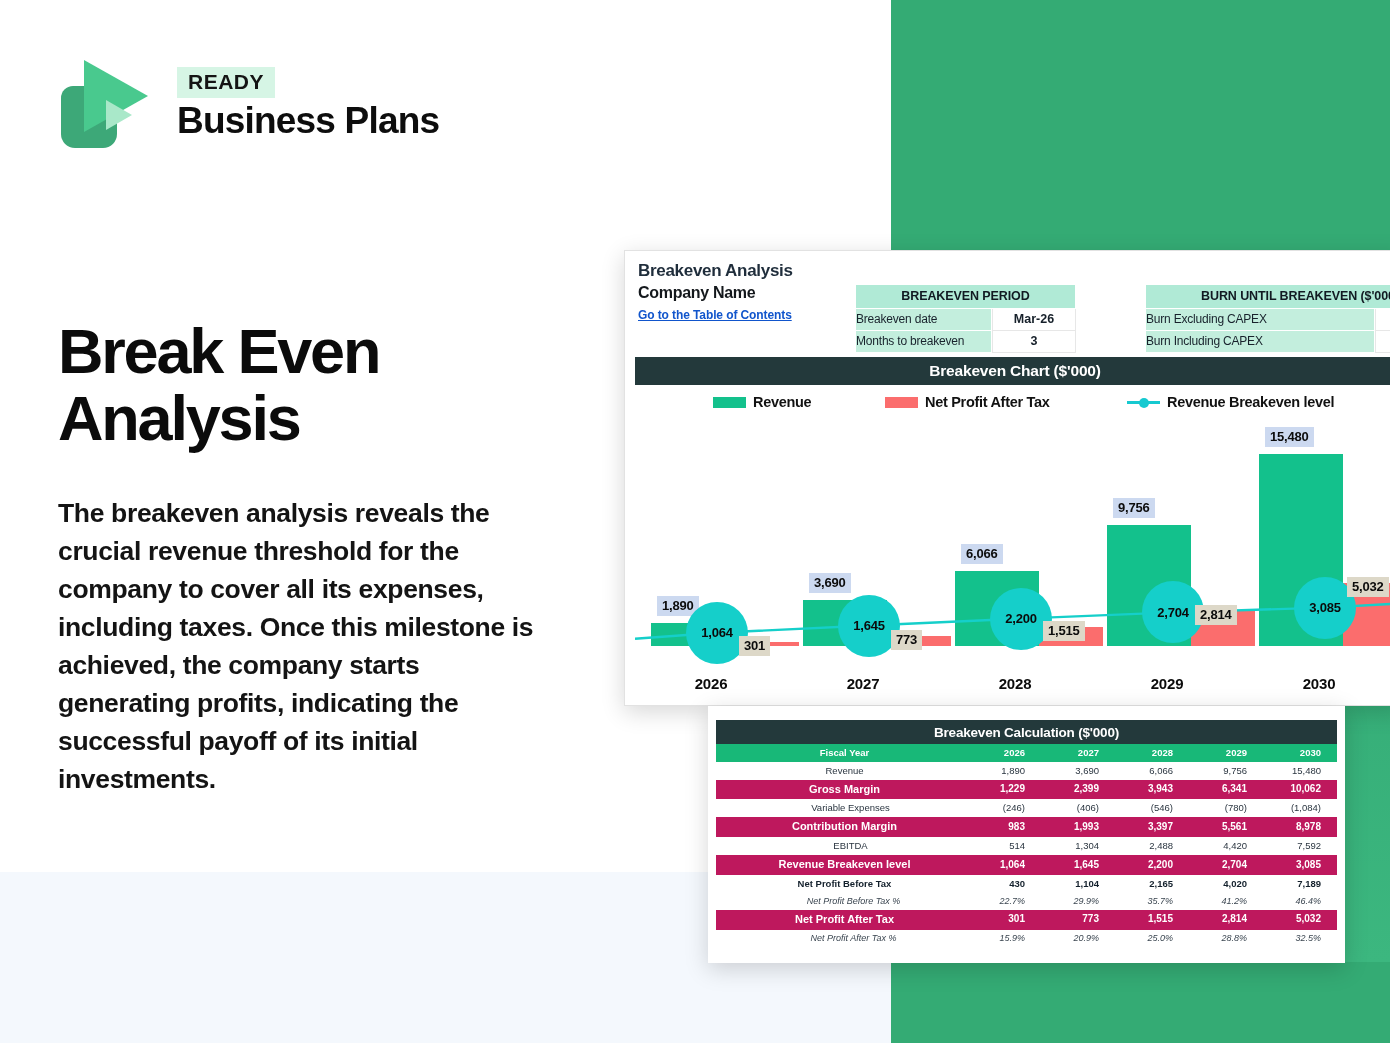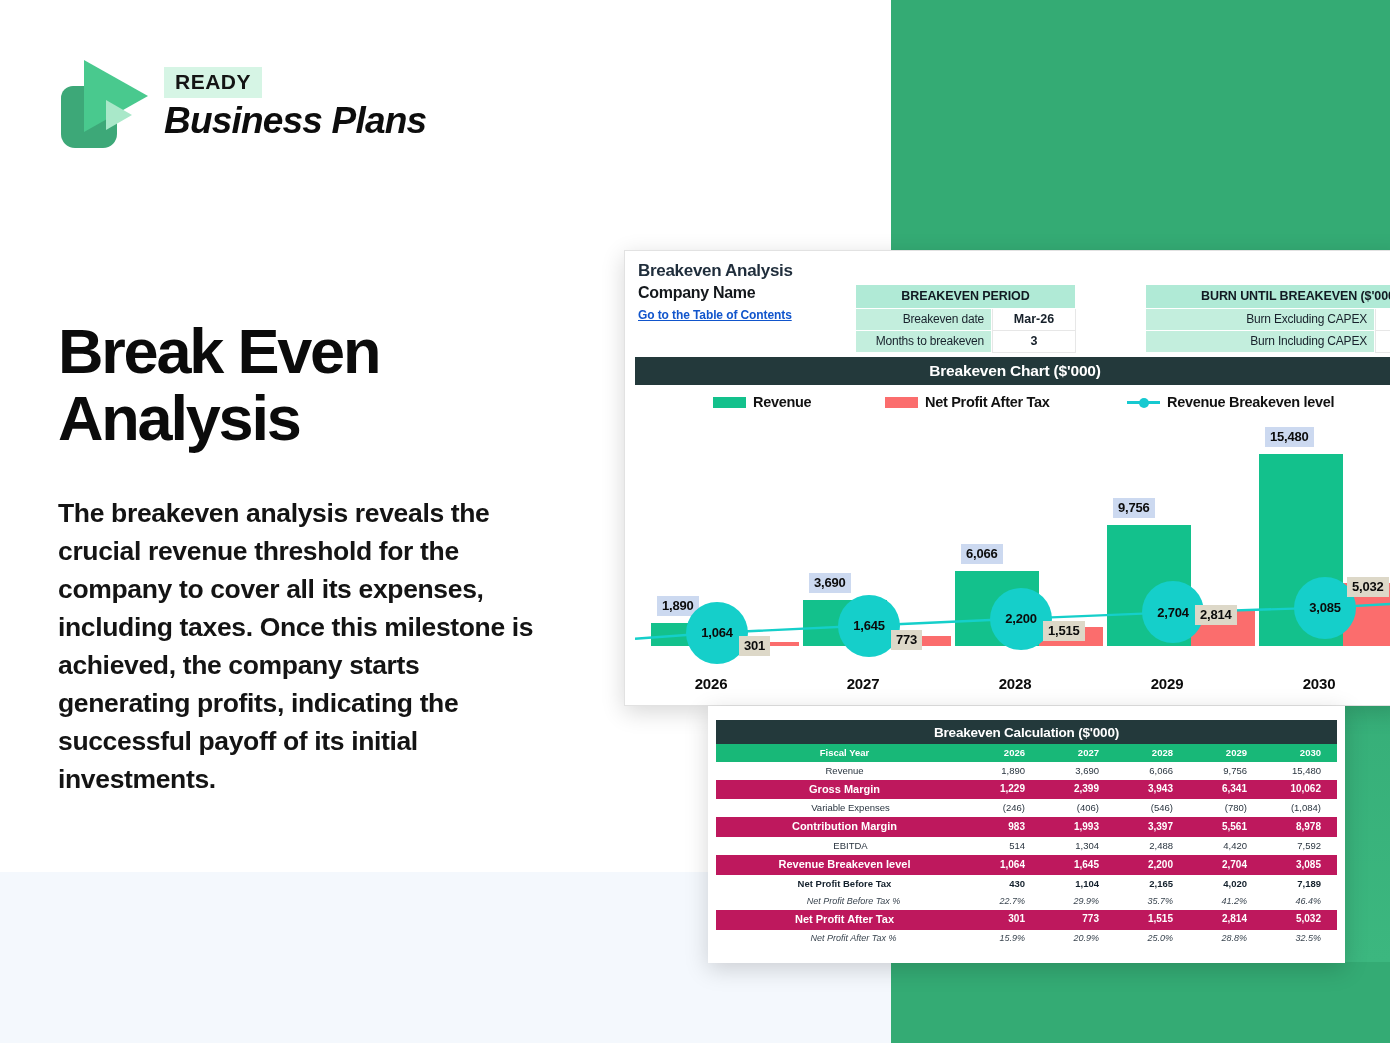--- a/index.html
+++ b/index.html
@@ -34,21 +34,21 @@
   }
   .bg-green-right {
     position: absolute; left: 1345px; top: 256px;
     width: 45px; height: 706px;
     background: linear-gradient(180deg,#2fa36d 0%, #35ad77 55%, #3cb77f 100%);
   }
 
   
   .logo-wrap {
     position: absolute; left: 60px; top: 60px;
-    display: flex; align-items: center; gap: 18px;
+    display: flex; align-items: center; gap: 31px;
   }
   .logo-mark { position: relative; width: 86px; height: 88px; }
   .logo-sq {
     position: absolute; left: 1px; top: 26px;
     width: 56px; height: 62px;
     background: #3da878;
     border-radius: 12px 0 14px 14px;
   }
   .logo-tri-light {
     position: absolute; left: 24px; top: 0px;
@@ -69,21 +69,21 @@
     display: inline-block;
     background: #d6f5e5;
     color: #141414;
     font-size: 21px; font-weight: bold;
     letter-spacing: 0.5px;
     padding: 3px 11px 4px 11px;
     width: max-content;
   }
   .logo-name {
     font-size: 37px; font-weight: bold;
-    color: #0d0d0d; letter-spacing: -0.8px; font-style: italic;
+    color: #0d0d0d; letter-spacing: -0.8px;
   }
 
   
   .headline {
     position: absolute; left: 58px; top: 318px;
     width: 500px;
     font-size: 63px; font-weight: bold;
     line-height: 1.06; letter-spacing: -2.2px;
     color: #0b0b0b;
   }
@@ -129,21 +129,21 @@
   .kpi-burn   { left: 520px; top: 33px; width: 310px; }
   .kpi-title {
     background: #b0ead6; color: #111a22;
     font-size: 12.5px; font-weight: bold; text-align: center;
     padding: 4px 0 5px 0; letter-spacing: -0.1px;
     border: 1px solid #ffffff;
   }
   .kpi-row { display: flex; }
   .kpi-lbl {
     flex: 1; background: #c3eedd; color: #18222c;
-    font-size: 12px; text-align: right; padding: 3px 7px 4px 0;
+    font-size: 12px; padding: 3px 7px 4px 0;
     border: 1px solid #ffffff; border-top: none;
     letter-spacing: -0.2px;
   }
   .kpi-val {
     width: 84px; background: #ffffff; color: #16202a;
     font-size: 12.5px; font-weight: bold; text-align: center;
     padding: 3px 0 4px 0;
     border: 1px solid #e7e7e7; border-top: none;
   }
   .kpi-burn .kpi-val { width: 80px; text-align: right; padding-right: 9px; }

